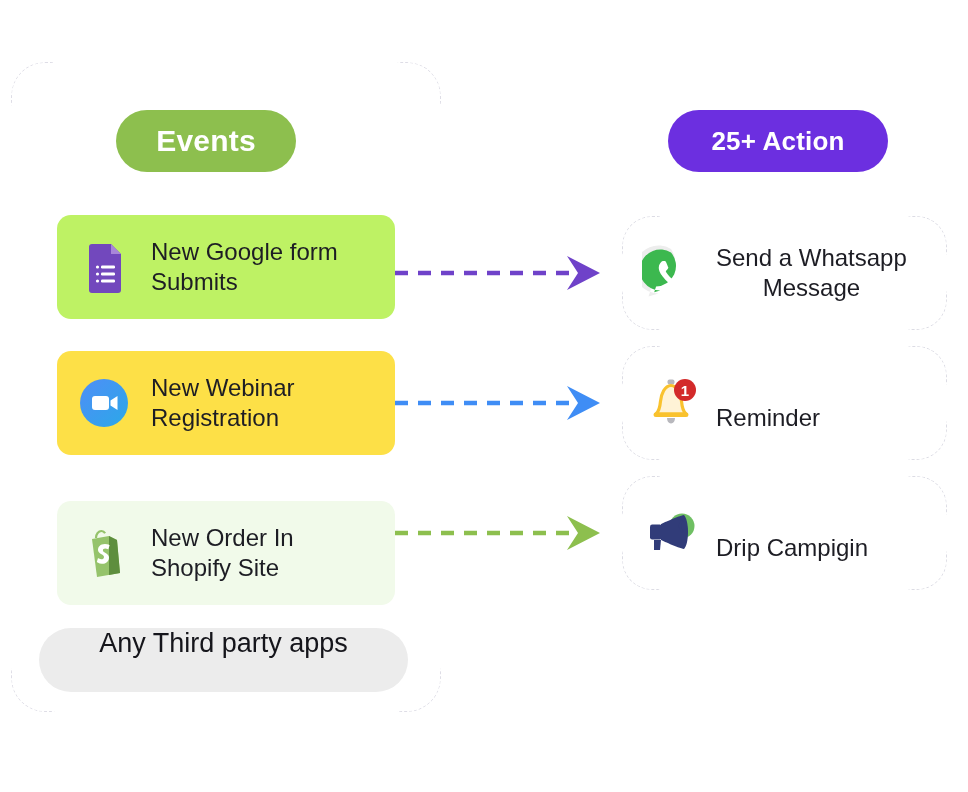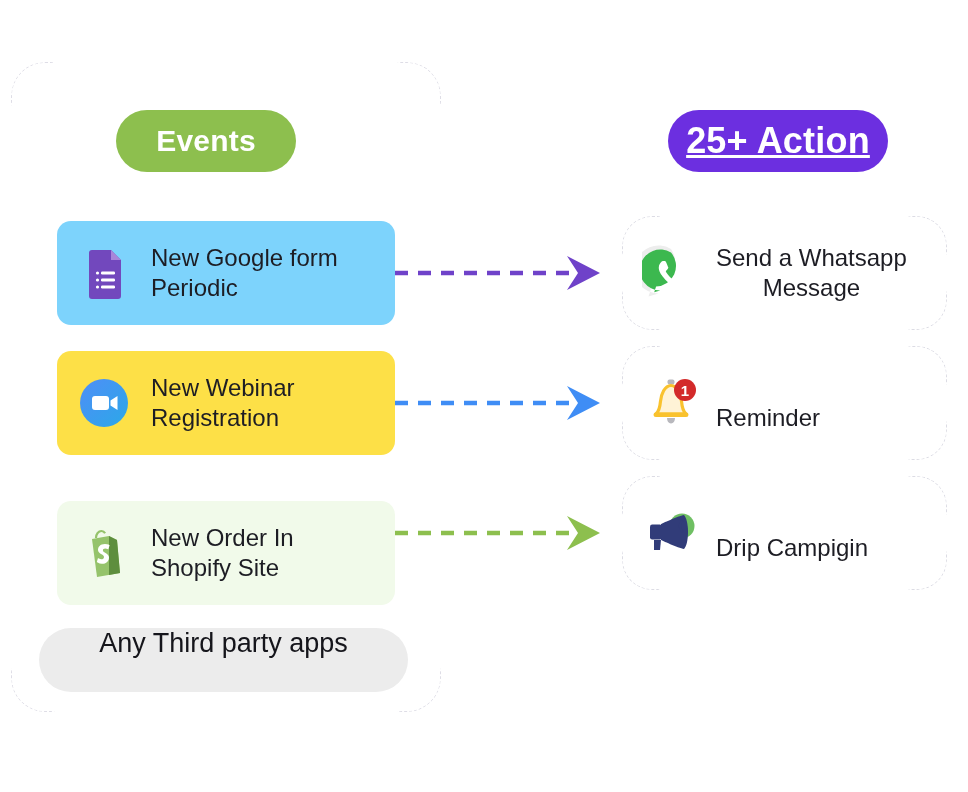--- a/index.html
+++ b/index.html
@@ -78,22 +78,21 @@
     height: 62px;
     background: #8dbf4e;
     font-size: 30px;
   }
   .pill-actions {
     left: 668px;
     top: 110px;
     width: 220px;
     height: 62px;
     background: #6c2fe0;
-    font-size: 36px;
-    text-decoration: underline;
+    font-size: 26px;
   }
 
   
   .event-card {
     position: absolute;
     left: 57px;
     width: 338px;
     height: 104px;
     border-radius: 14px;
     display: flex;
@@ -101,21 +100,21 @@
     box-sizing: border-box;
     padding-left: 18px;
   }
   .event-card .label {
     margin-left: 18px;
     font-size: 24px;
     line-height: 30px;
     color: #1d1d24;
     font-family: "Liberation Sans", sans-serif;
   }
-  .ev1 { top: 221px; background: #7dd3fc; }
+  .ev1 { top: 215px; background: #bef264; }
   .ev2 { top: 351px; background: #fde047; }
   .ev3 { top: 501px; background: #f1faea; }
 
   .ico {
     width: 58px;
     height: 58px;
     flex: 0 0 58px;
     position: relative;
   }
 
@@ -193,21 +192,21 @@
         <circle cx="22.5" cy="29" r="1.6" fill="#ffffff"></circle>
         <rect x="26" y="27.6" width="14" height="2.8" rx="1.2" fill="#ffffff"></rect>
         <circle cx="22.5" cy="36" r="1.6" fill="#ffffff"></circle>
         <rect x="26" y="34.6" width="14" height="2.8" rx="1.2" fill="#ffffff"></rect>
         <circle cx="22.5" cy="43" r="1.6" fill="#ffffff"></circle>
         <rect x="26" y="41.6" width="14" height="2.8" rx="1.2" fill="#ffffff"></rect>
       </svg>
     </span>
     <span class="label">
       <span>New Google form</span><br>
-      <span>Periodic</span>
+      <span>Submits</span>
     </span>
   </div>
 
   <div class="event-card ev2">
     <span class="ico">
       <svg viewBox="0 0 58 58" width="58" height="58">
         <defs>
           <linearGradient id="zoomg" x1="0" y1="0" x2="1" y2="1">
             <stop offset="0%" stop-color="#4f8ef7"></stop>
             <stop offset="100%" stop-color="#2ba8e8"></stop>

